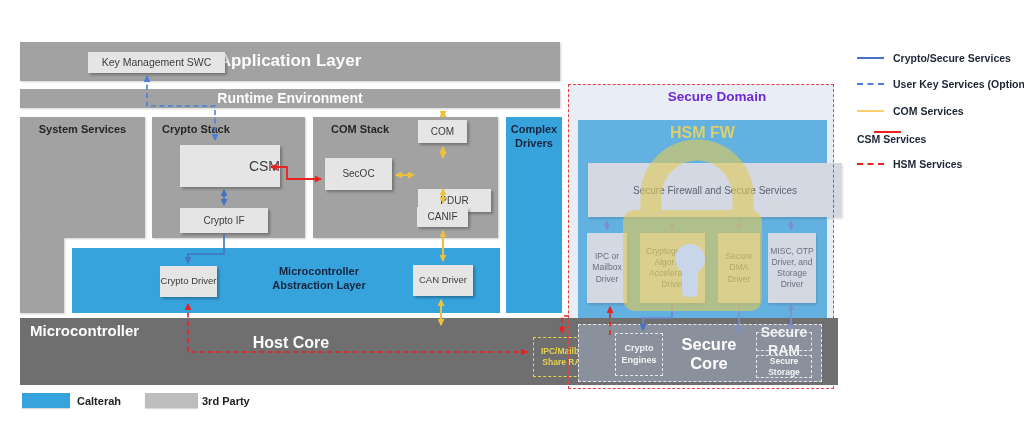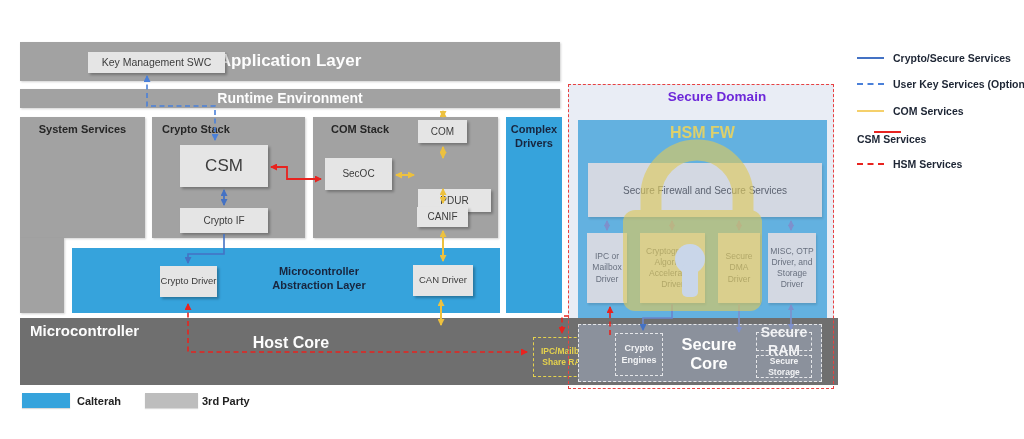--- a/index.html
+++ b/index.html
@@ -38,21 +38,21 @@
 </head>
 <body>
 
 <div class="canvas">
 
   <div class="abs" style="left:568px;top:84px;width:266px;height:234px;background:var(--domain-bg);"></div>
   <div class="abs" style="left:568px;top:89px;width:266px;text-align:center;font-size:13.5px;font-weight:bold;color:#6d28d9;margin-left:16px;">Secure Domain</div>
 
   <div class="abs bluebox" style="left:578px;top:120px;width:249px;height:198px;background:var(--hsm-blue);"></div>
 
-  <div class="abs hsmbox" style="left:588px;top:163px;width:234px;height:54px;font-size:10px;color:#5b6270;">
+  <div class="abs hsmbox" style="left:588px;top:163px;width:254px;height:54px;font-size:10px;color:#5b6270;">
     <span>Secure Firewall and Secure Services</span>
   </div>
 
   <div class="abs hsmbox" style="left:587px;top:233px;width:40px;height:70px;">
     <span>IPC or Mailbox Driver</span>
   </div>
   <div class="abs hsmbox" style="left:640px;top:233px;width:65px;height:70px;">
     <span>Cryptographic Algorithm Acceleration Driver</span>
   </div>
   <div class="abs hsmbox" style="left:718px;top:233px;width:42px;height:70px;">
@@ -74,21 +74,21 @@
   </div>
 
   <div class="abs graybar" style="left:20px;top:117px;width:125px;height:121px;">
     <div class="hdr" style="text-align:center;margin-top:6px;">System Services</div>
   </div>
   <div class="abs graybar" style="left:20px;top:238px;width:44px;height:75px;"></div>
 
   <div class="abs graybar" style="left:152px;top:117px;width:153px;height:121px;">
     <div class="hdr" style="margin:6px 0 0 10px;">Crypto Stack</div>
   </div>
-  <div class="abs lightbox" style="left:180px;top:145px;width:88px;height:42px;font-size:17px;">
+  <div class="abs lightbox" style="left:180px;top:145px;width:100px;height:42px;font-size:14px;justify-content:flex-end;">
     <span>CSM</span>
   </div>
   <div class="abs lightbox" style="left:180px;top:208px;width:88px;height:25px;">
     <span>Crypto IF</span>
   </div>
 
   <div class="abs graybar" style="left:313px;top:117px;width:185px;height:121px;">
     <div class="hdr" style="margin:6px 0 0 18px;">COM Stack</div>
   </div>
   <div class="abs lightbox" style="left:325px;top:158px;width:67px;height:32px;">

